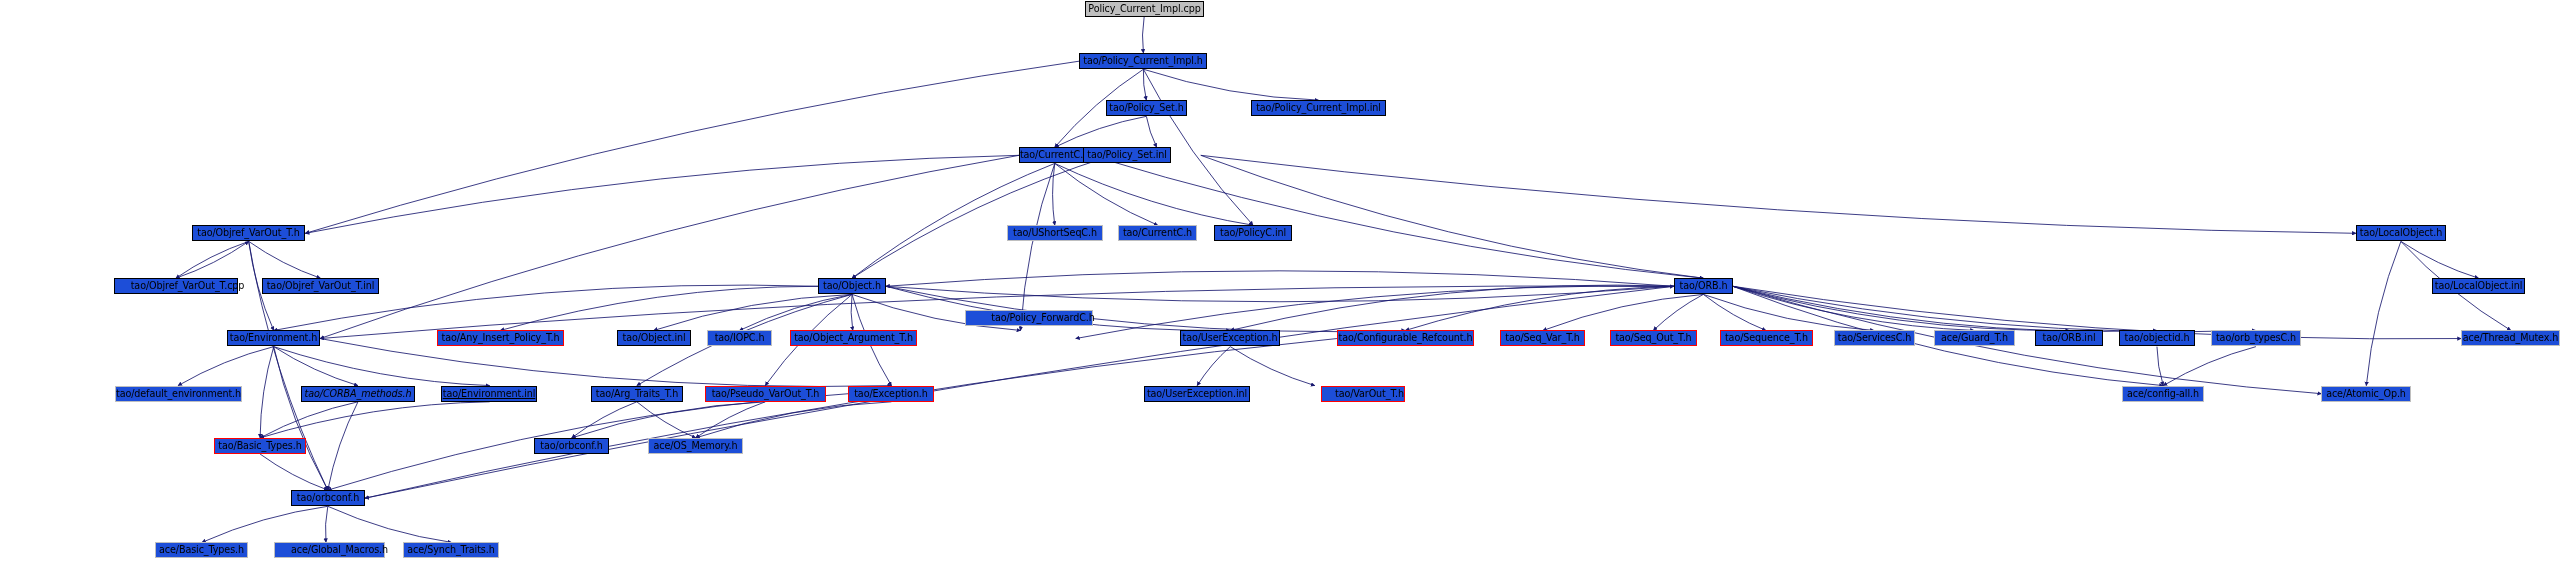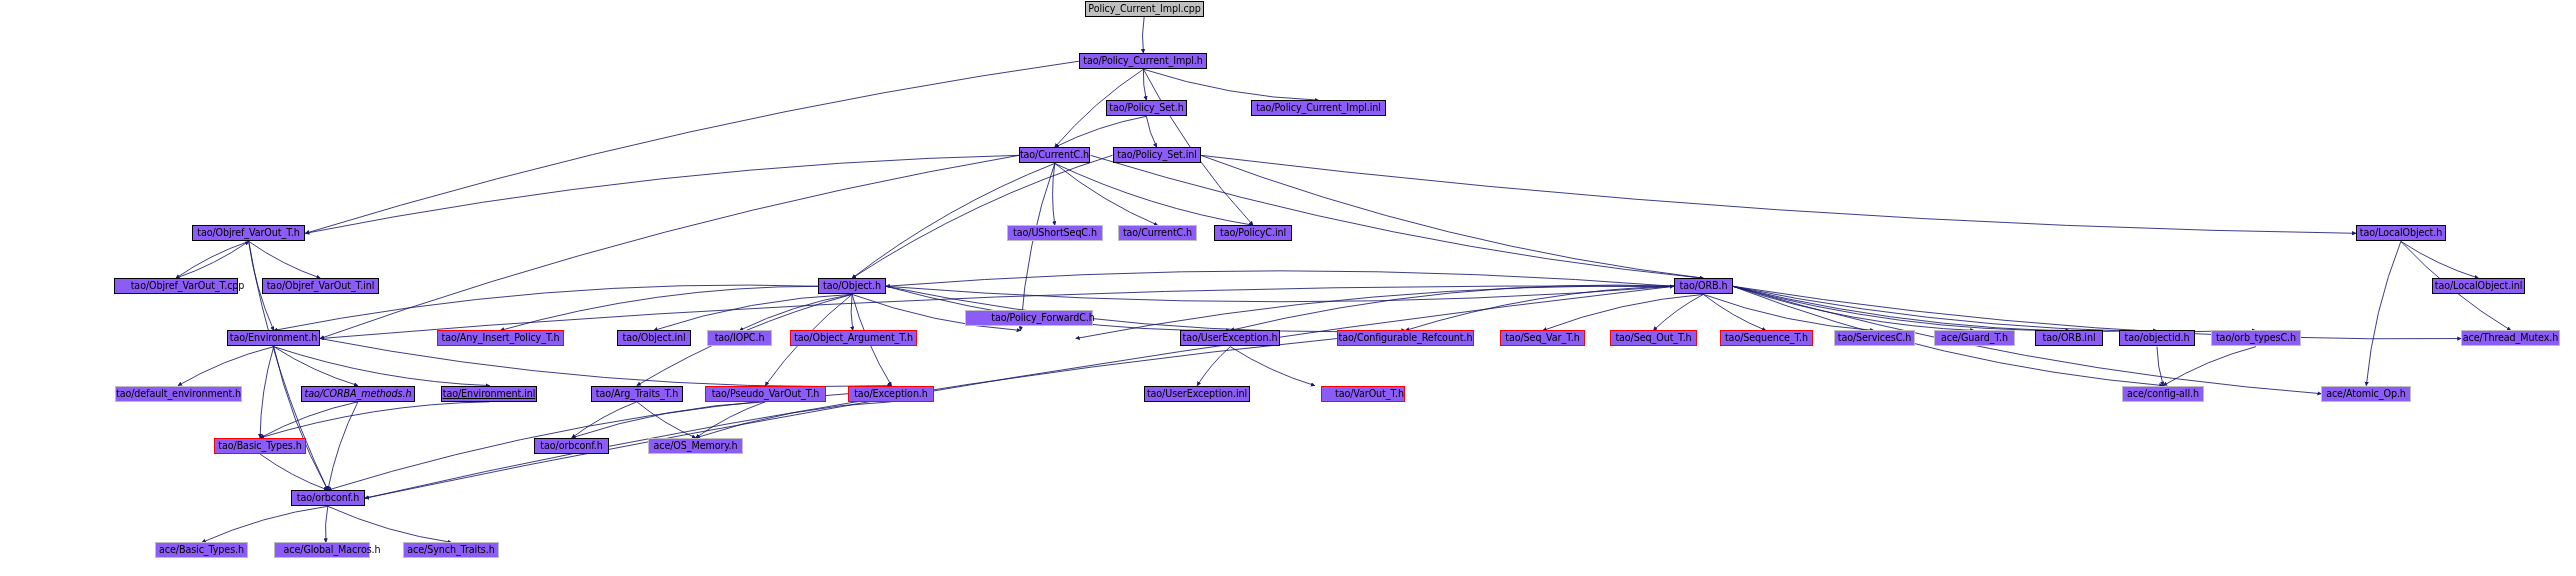--- a/index.html
+++ b/index.html
@@ -9,21 +9,21 @@
     height:577px;
     background:#ffffff;
     font-family:"DejaVu Sans", sans-serif;
     overflow:hidden;
   }
   #edges{position:absolute;left:0;top:0;width:2576px;height:577px;}
   .node{
     position:absolute;
     box-sizing:border-box;
     border:0.7px solid #000000;
-    background:#8b5cf6;
+    background:#1d4ed8;
     color:#000000;
     font-size:9.6px;
     line-height:1;
     display:flex;
     align-items:center;
     justify-content:center;
     white-space:nowrap;
     height:16px;
     letter-spacing:-0.1px;
   }
@@ -133,21 +133,21 @@
       </div>
       <div class="node" style="left: 1106px; top: 100px; width: 81px;">
         <span>tao/Policy_Set.h</span>
       </div>
       <div class="node" style="left: 1251px; top: 100px; width: 135px;">
         <span>tao/Policy_Current_Impl.inl</span>
       </div>
       <div class="node" style="left: 1019px; top: 147px; width: 71px;">
         <span>tao/CurrentC.h</span>
       </div>
-      <div class="node" style="left: 1113px; top: 147px; width: 88px;">
+      <div class="node" style="left: 1083px; top: 147px; width: 88px;">
         <span>tao/Policy_Set.inl</span>
       </div>
       <div class="node gray" style="left: 1007px; top: 225px; width: 96px;">
         <span>tao/UShortSeqC.h</span>
       </div>
       <div class="node gray" style="left: 1118px; top: 225px; width: 79px;">
         <span>tao/CurrentC.h</span>
       </div>
       <div class="node" style="left: 1214px; top: 225px; width: 78px;">
         <span>tao/PolicyC.inl</span>
@@ -262,21 +262,21 @@
       </div>
       <div class="node gray" style="left: 648px; top: 438px; width: 95px;">
         <span>ace/OS_Memory.h</span>
       </div>
       <div class="node" style="left: 291px; top: 490px; width: 74px;">
         <span>tao/orbconf.h</span>
       </div>
       <div class="node gray" style="left: 155px; top: 542px; width: 93px;">
         <span>ace/Basic_Types.h</span>
       </div>
-      <div class="node gray" style="left: 274px; top: 542px; width: 96px; padding-left: 20px;">
+      <div class="node gray" style="left: 274px; top: 542px; width: 111px; padding-left: 20px;">
         <span>ace/Global_Macros.h</span>
       </div>
       <div class="node gray" style="left: 403px; top: 542px; width: 96px;">
         <span>ace/Synch_Traits.h</span>
       </div>
     </div>
 </div>
 
 
 </body></html>

